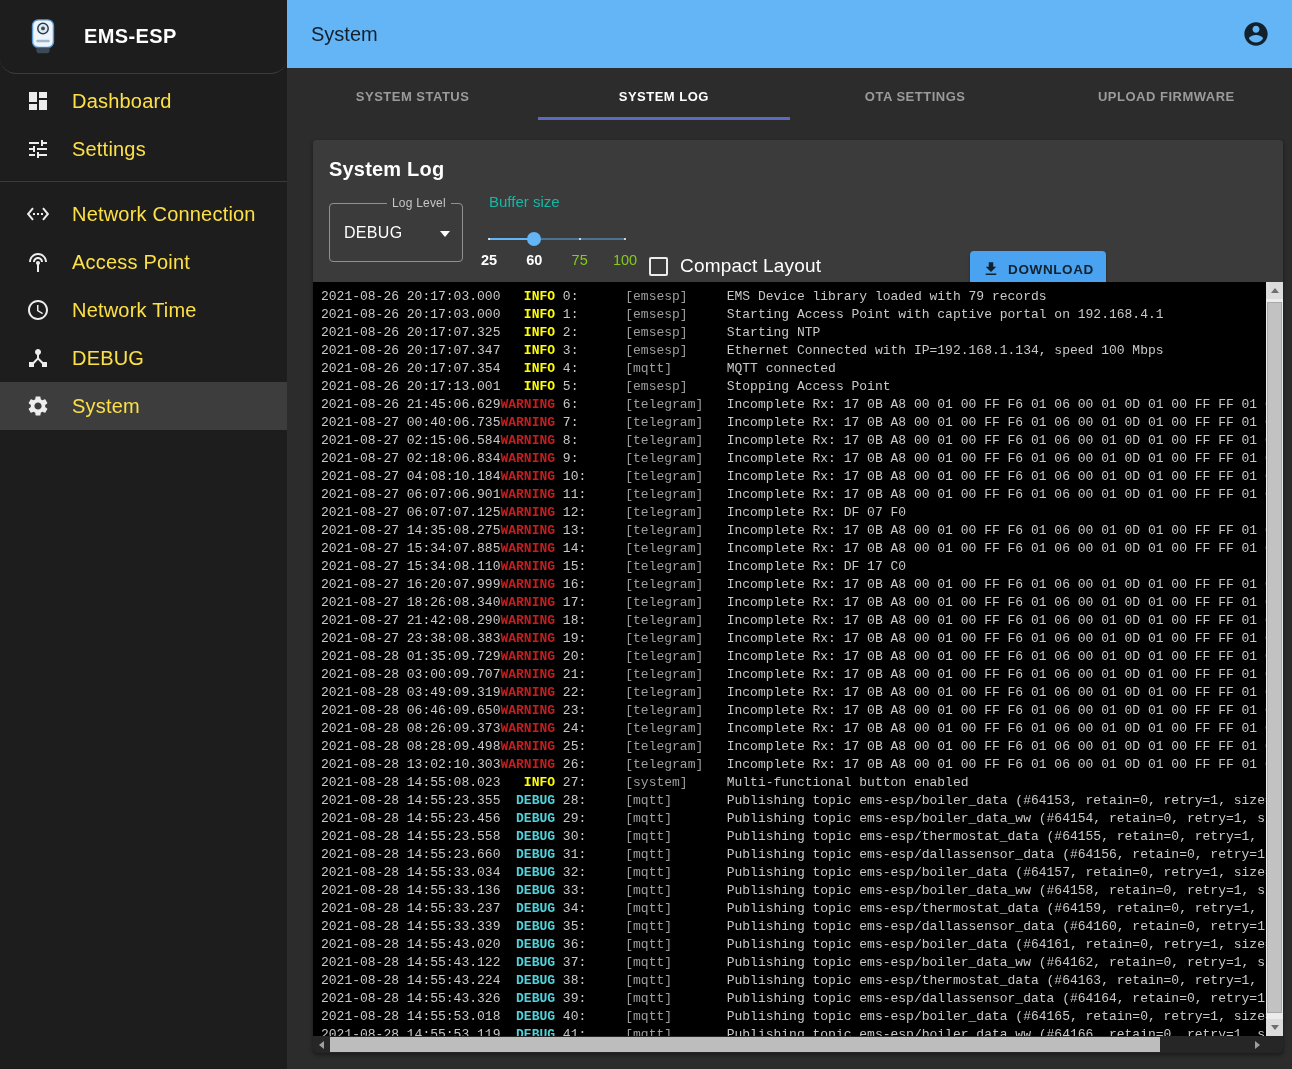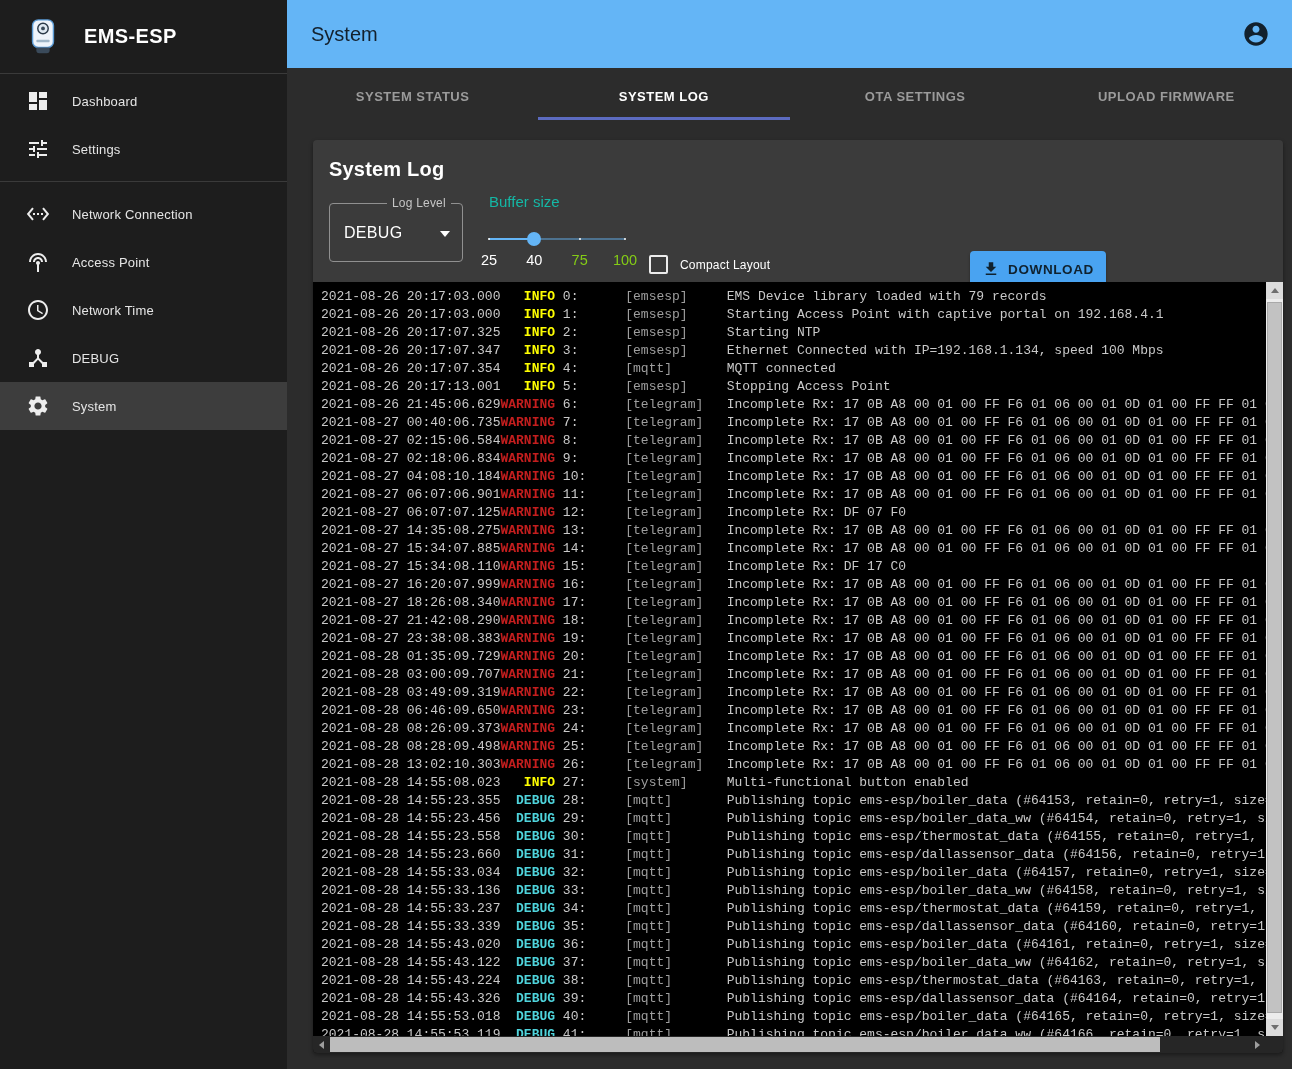--- a/index.html
+++ b/index.html
@@ -1,28 +1,28 @@
 <!DOCTYPE html>
 <html><head>
 <meta charset="utf-8">
 <style>
   * { box-sizing: border-box; margin: 0; padding: 0; }
   html,body { width:1292px; height:1069px; overflow:hidden; }
   body { background:#2c2c2c; font-family:"Liberation Sans", sans-serif; }
 
   
   .sidebar { position:absolute; left:0; top:0; width:287px; height:1069px; background:#1d1d1d; z-index:2; }
-  .sb-header { height:74px; display:flex; align-items:center; padding-left:24px; gap:22px; border-bottom:1px solid #3a3a3a; }
+  .sb-header { height:74px; display:flex; align-items:center; padding-left:24px; gap:22px; border-bottom:1px solid #3a3a3a;border-radius:16px; }
   .sb-title { color:#fff; font-size:20px; font-weight:700; letter-spacing:.4px; }
   .sb-menu { padding-top:3px; }
   .sb-item { height:48px; display:flex; align-items:center; padding-left:26px; cursor:pointer; }
   .sb-item.selected { background:#3d3d3d; }
   .sb-item .icon { width:24px; height:24px; color:#ededed; margin-right:22px; flex:0 0 24px; }
   .sb-item .icon svg { width:24px; height:24px; display:block; }
-  .sb-label { color:#e5e5e5; font-size:13px; letter-spacing:.2px; }
+  .sb-label { color:#fde047; font-size:20px; letter-spacing:.2px; }
   .sb-divider { height:1px; background:#3a3a3a; margin:8px 0; }
 
   
   .main { position:absolute; left:287px; top:0; width:1005px; height:1069px; background:#2c2c2c; }
   .appbar { height:68px; background:#64b5f6; display:flex; align-items:center; justify-content:space-between; padding:0 22px 0 24px; }
   .appbar-title { color:#13202c; font-size:20px; font-weight:500; }
   .account { width:28px; height:28px; color:#12212e; cursor:pointer; }
   .account svg { width:28px; height:28px; display:block; }
 
   .tabbar { height:56px; display:flex; background:#2c2c2c; }
@@ -48,25 +48,25 @@
   
   .buffer { position:absolute; left:176px; top:12px; width:150px; }
   .buffer-label { color:#14b8a6; font-size:15px; }
   .slider { position:relative; width:136px; height:14px; margin-top:22px; cursor:pointer; }
   .slider-track { position:absolute; left:0; right:0; top:6px; height:2px; background:rgba(100,181,246,.45); border-radius:1px; }
   .slider-fill { position:absolute; left:0; top:6px; height:2px; background:#64b5f6; }
   .slider-mark-dot { position:absolute; top:6px; width:2px; height:2px; background:rgba(255,255,255,.75); }
   .slider-thumb { position:absolute; top:0; width:14px; height:14px; border-radius:50%; background:#64b5f6; transform:translateX(-7px); }
   .slider-labels { position:relative; width:136px; height:18px; margin-top:6px; }
   .slider-labels span { position:absolute; transform:translateX(-50%); font-size:14.5px; color:#84cc16; }
-  .slider-labels span.on { color:#fff; font-weight:400; }
+  .slider-labels span.on { color:#fff; font-weight:700; }
   
   .compact { position:absolute; left:336px; top:74px; display:flex; align-items:center; cursor:pointer; }
   .checkbox { width:19px; height:19px; border:2px solid #ececec; border-radius:2px; background:transparent; }
-  .compact-label { color:#fff; font-size:12px; margin-left:12px; letter-spacing:.2px; }
+  .compact-label { color:#fff; font-size:19px; margin-left:12px; letter-spacing:.2px; }
   
   .download-btn { position:absolute; left:657px; top:70px; width:136px; height:36px; background:#49a3f1;
                   border:none; border-radius:4px; display:flex; align-items:center; justify-content:center;
                   gap:8px; cursor:pointer; box-shadow:0 2px 3px rgba(0,0,0,.35); }
   .download-btn .dlicon { width:18px; height:18px; color:#10222f; }
   .download-btn .dlicon svg { width:18px; height:18px; display:block; }
   .download-label { color:#10222f; font-size:13.5px; font-weight:700; letter-spacing:.6px; }
 
   
   .logview { position:absolute; left:0; top:142px; width:970px; height:771px; background:#000;
@@ -211,21 +211,21 @@
           <div id="slider-dots">
               <span class="slider-mark-dot" style="left: calc(0% - 1px);"></span>
               <span class="slider-mark-dot" style="left: calc(33.3333% - 1px);"></span>
               <span class="slider-mark-dot" style="left: calc(66.6667% - 1px);"></span>
               <span class="slider-mark-dot" style="left: calc(100% - 1px);"></span>
             </div>
           <div class="slider-thumb" id="slider-thumb" style="left: 33.3333%;"></div>
         </div>
         <div class="slider-labels" id="slider-labels">
             <span class="on" style="left: 0%;">25</span>
-            <span class="on" style="left: 33.3333%;">40</span>
+            <span class="on" style="left: 33.3333%;">60</span>
             <span class="" style="left: 66.6667%;">75</span>
             <span class="" style="left: 100%;">100</span>
           </div>
       </div>
 
       <div class="compact">
         <span class="checkbox"></span>
         <span class="compact-label">Compact Layout</span>
       </div>
 

